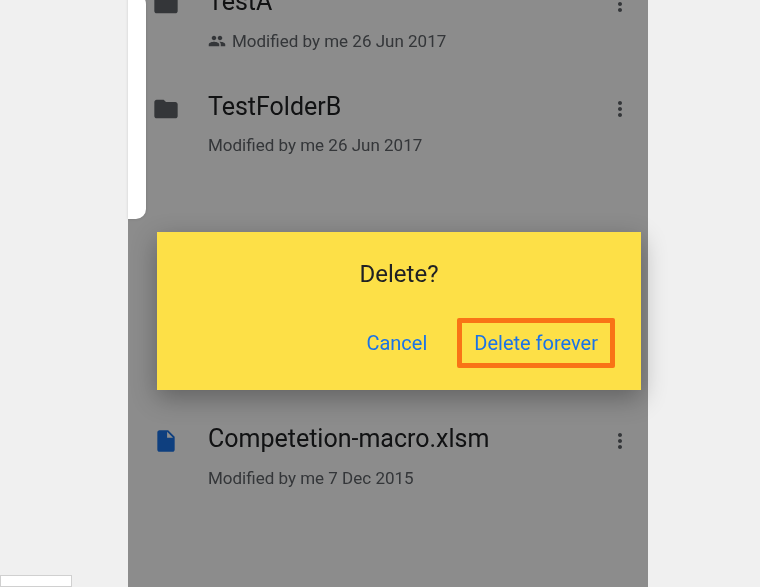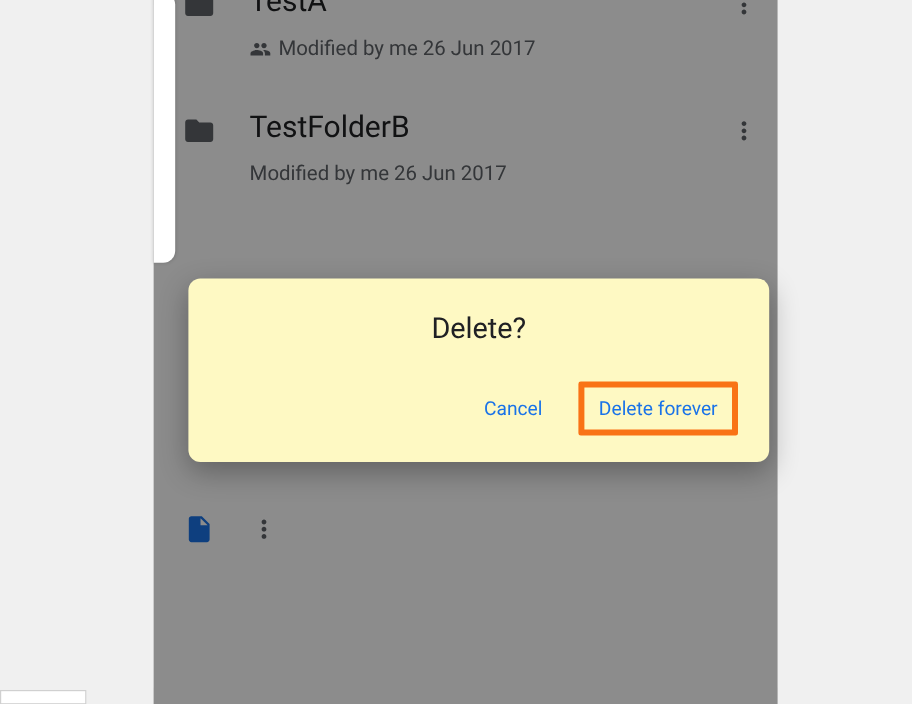--- a/index.html
+++ b/index.html
@@ -78,22 +78,22 @@
       background: #fff;
       border-radius: 0 10px 10px 0;
       z-index: 3;
       box-shadow: 0 0 3px rgba(0,0,0,0.15);
     }
     .dialog {
       position: absolute;
       left: 157px;
       top: 232px;
       width: 484px;
-      background: #fef9c3;
-      border-radius: 10px;
+      background: #fde047;
+      border-radius: 0;
       box-shadow: 0 8px 24px rgba(0,0,0,0.3);
       z-index: 5;
       padding: 0;
     }
     .dialog-title {
       text-align: center;
       font-size: 24px;
       color: #202124;
       padding: 28px 24px 22px 24px;
     }
@@ -106,21 +106,21 @@
     .dialog-actions {
       display: flex;
       justify-content: flex-end;
       gap: 20px;
       padding: 8px 26px 22px 24px;
       align-items: center;
     }
     .dlg-btn {
       background: none;
       border: none;
-      font-size: 16px;
+      font-size: 20px;
       font-family: inherit;
       color: #1a73e8;
       cursor: pointer;
       padding: 8px 10px;
     }
     .highlight-box {
       border: 5px solid #f97316;
       padding: 4px 10px;
       border-radius: 2px;
     }
@@ -179,20 +179,26 @@
 
 
     <div style="height:228px;"></div>
 
     <div class="file-row">
       <span class="file-icon">
         <svg class="doc-svg" viewBox="0 0 24 24" width="26" height="26">
             <path d="M14 2H6c-1.1 0-2 .9-2 2v16c0 1.1.9 2 2 2h12c1.1 0 2-.9 2-2V8l-6-6zm-1 7V3.5L18.5 9H13z"></path>
           </svg>
       </span>
+      <div class="file-meta">
+        <div class="file-name">Competetion-macro.xlsm</div>
+        <div class="file-sub">
+          <span>Modified by me 7 Dec 2015</span>
+        </div>
+      </div>
       <svg class="more-icon" viewBox="0 0 24 24" width="24" height="24">
           <path d="M12 8c1.1 0 2-.9 2-2s-.9-2-2-2-2 .9-2 2 .9 2 2 2zm0 2c-1.1 0-2 .9-2 2s.9 2 2 2 2-.9 2-2-.9-2-2-2zm0 6c-1.1 0-2 .9-2 2s.9 2 2 2 2-.9 2-2-.9-2-2-2z"></path>
         </svg>
     </div>
 
   </div>
   <div class="scrim"></div>
 </div>
 
 <div class="left-tab"></div>

